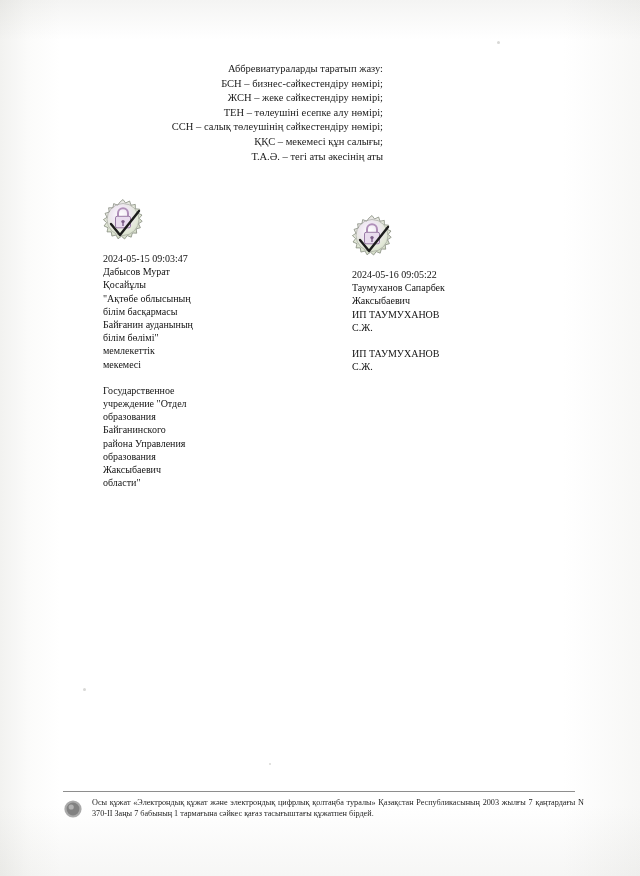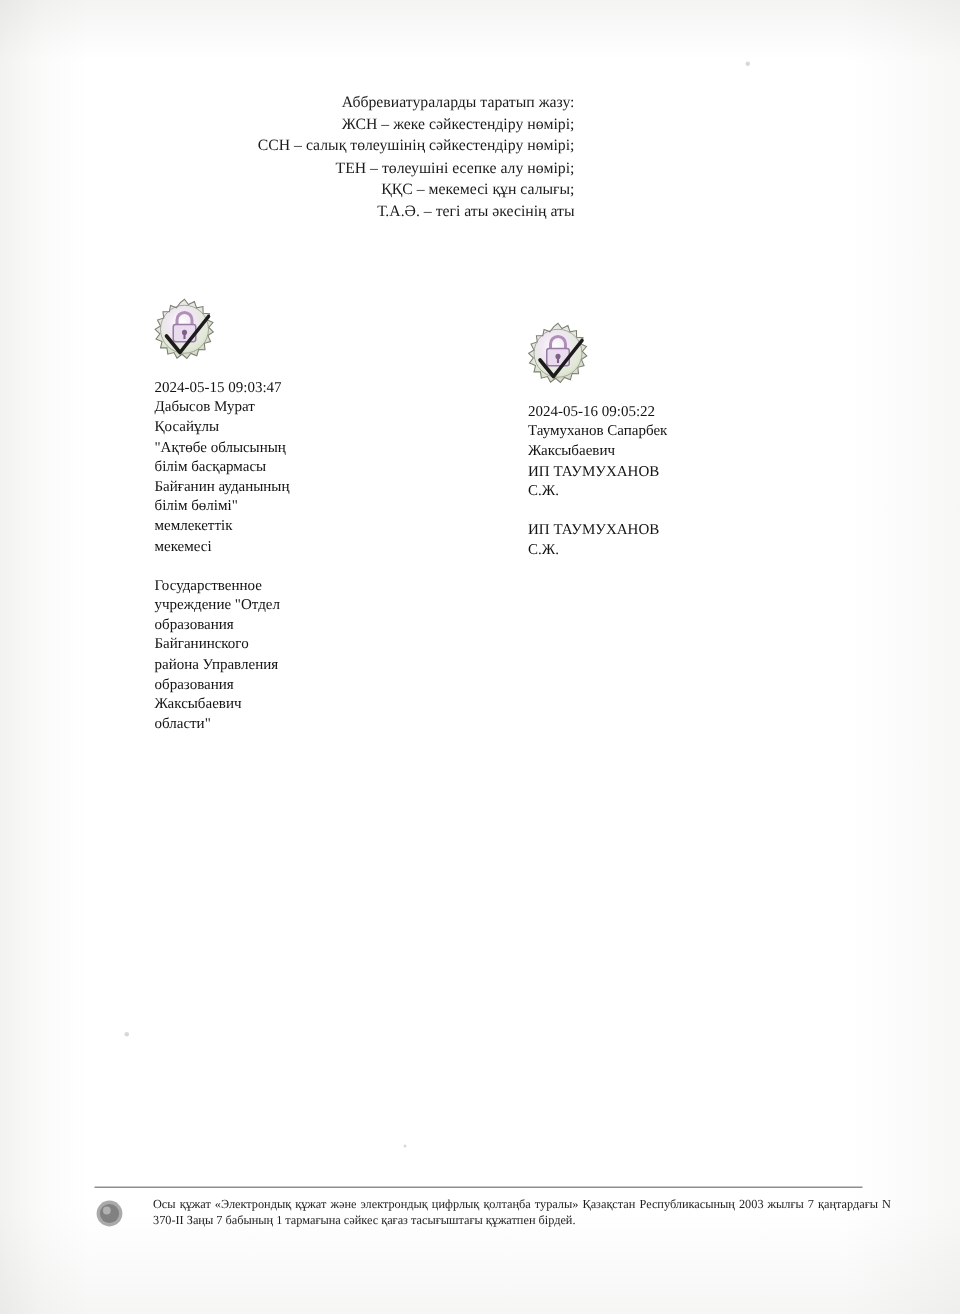--- a/index.html
+++ b/index.html
@@ -81,21 +81,21 @@
   .footer-rule {
     position: absolute;
     left: 63px;
     top: 791px;
     width: 512px;
     height: 1px;
     background: #8e8e8e;
   }
   .footer {
     position: absolute;
-    left: 102px;
+    left: 92px;
     top: 797px;
     width: 492px;
     font-size: 8.2px;
     line-height: 11.2px;
     color: #1e1e1e;
     text-align: justify;
   }
   .footer-seal {
     position: absolute;
     left: 63px;
@@ -110,23 +110,24 @@
 <div class="page">
   <div class="scan-shade"></div>
   <div class="scan-speck" style="left:497px; top:41px; width:3px; height:3px;"></div>
   <div class="scan-speck" style="left:83px; top:688px; width:3px; height:3px;"></div>
   <div class="scan-speck" style="left:269px; top:763px; width:2px; height:2px;"></div>
 
   <div class="content">
 
     <div class="abbrev-block">
       <div>Аббревиатураларды таратып жазу:</div>
+      <div>БСН – бизнес-сәйкестендіру нөмірі;</div>
       <div>ЖСН – жеке сәйкестендіру нөмірі;</div>
+      <div>ТЕН – төлеушіні есепке алу нөмірі;</div>
       <div>ССН – салық төлеушінің сәйкестендіру нөмірі;</div>
-      <div>ТЕН – төлеушіні есепке алу нөмірі;</div>
       <div>ҚҚС – мекемесі құн салығы;</div>
       <div>Т.А.Ә. – тегі аты әкесінің аты</div>
     </div>
 
     <div class="sig-group sig-left">
       <div class="stamp">
         <svg width="54" height="54" viewBox="0 0 54 54">
           <defs>
             <radialGradient id="gradL" cx="45%" cy="40%" r="62%">
               <stop offset="0%" stop-color="#ffffff"></stop>

